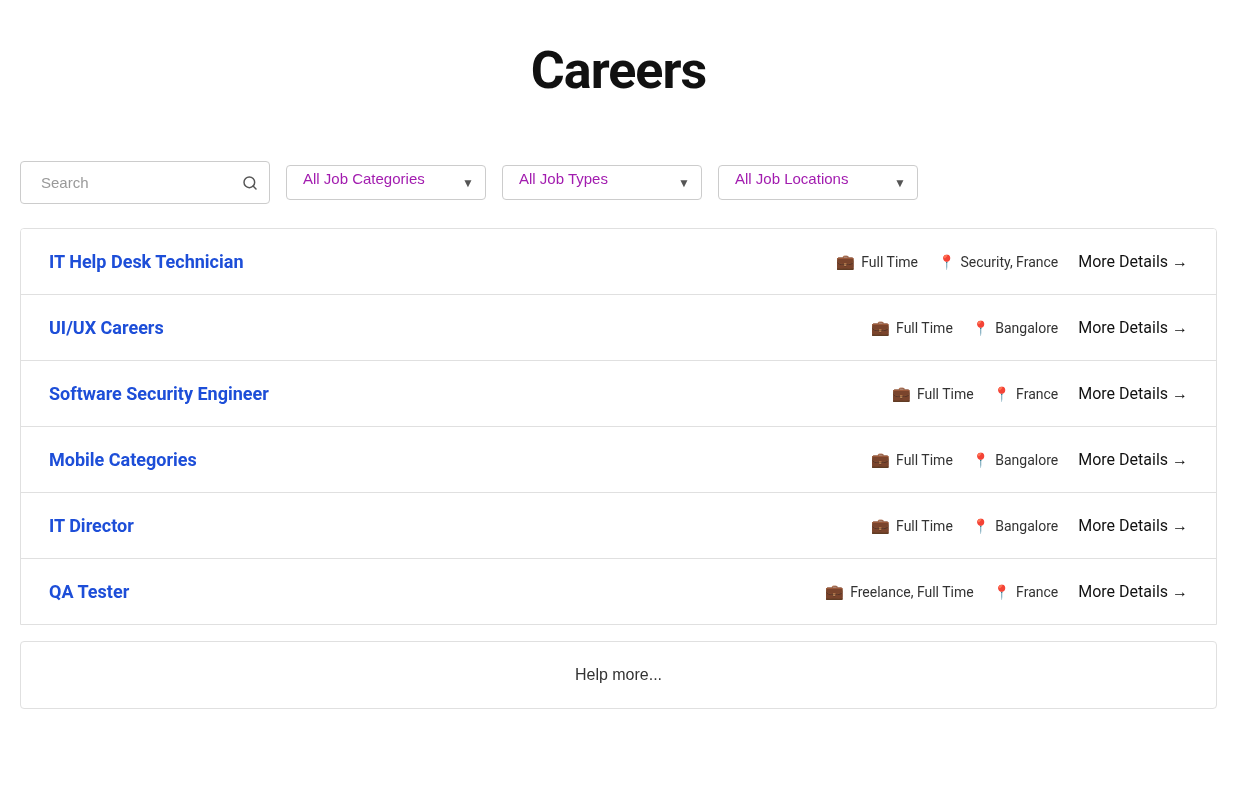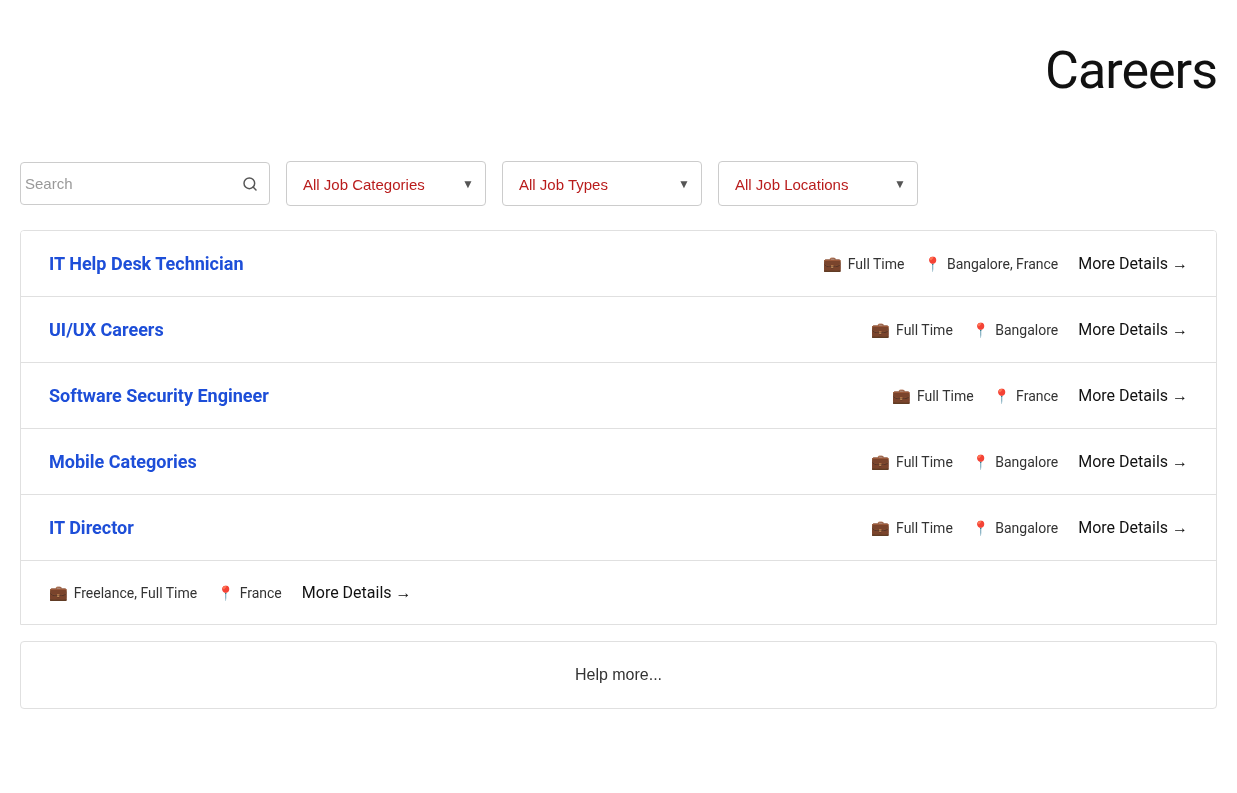--- a/index.html
+++ b/index.html
@@ -16,42 +16,42 @@
       width: 1237px;
     }
 
     .page-container {
       max-width: 1237px;
       margin: 0 auto;
       padding: 40px 20px 60px;
     }
 
     .page-title {
-      text-align: right;
+      text-align: center;
       font-size: 52px;
-      font-weight: 400;
+      font-weight: 700;
       margin-bottom: 60px;
       letter-spacing: -1px;
     }
 
     .filters-row {
       display: flex;
       gap: 16px;
       margin-bottom: 24px;
       align-items: center;
     }
 
     .search-container {
       position: relative;
       flex: 0 0 250px;
     }
 
     .search-input {
       width: 100%;
-      padding: 12px 44px 12px 4px;
+      padding: 12px 44px 12px 20px;
       border: 1px solid #cccccc;
       border-radius: 4px;
       font-size: 15px;
       color: #a21caf;
       outline: none;
       background: #fff;
     }
 
     .search-input::placeholder {
       color: #999999;
@@ -71,25 +71,25 @@
       justify-content: center;
     }
 
     .select-wrapper {
       position: relative;
       flex: 0 0 200px;
     }
 
     .filter-select {
       width: 100%;
-      padding: 14px 40px 12px 16px;
+      padding: 4px 40px 12px 16px;
       border: 1px solid #cccccc;
       border-radius: 4px;
       font-size: 15px;
-      color: #b91c1c;
+      color: #a21caf;
       background: #fff;
       appearance: none;
       -webkit-appearance: none;
       cursor: pointer;
       outline: none;
     }
 
     .select-arrow {
       position: absolute;
       right: 12px;
@@ -220,21 +220,21 @@
 
   <div class="job-row" style="border-bottom: 1px solid rgb(224, 224, 224);">
       <span class="job-title">IT Help Desk Technician</span>
       <div class="job-meta">
         <span class="job-type">
           <span style="font-size:15px;">💼</span>
           <span>Full Time</span>
         </span>
         <span class="job-location">
           <span style="font-size:14px;">📍</span>
-          <span>Bangalore, France</span>
+          <span>Security, France</span>
         </span>
         <a class="more-details-link" href="#">More Details →</a>
       </div>
     </div>
       <div class="job-row" style="border-bottom: 1px solid rgb(224, 224, 224);">
       <span class="job-title">UI/UX Careers</span>
       <div class="job-meta">
         <span class="job-type">
           <span style="font-size:15px;">💼</span>
           <span>Full Time</span>
@@ -282,20 +282,21 @@
           <span>Full Time</span>
         </span>
         <span class="job-location">
           <span style="font-size:14px;">📍</span>
           <span>Bangalore</span>
         </span>
         <a class="more-details-link" href="#">More Details →</a>
       </div>
     </div>
       <div class="job-row">
+      <span class="job-title">QA Tester</span>
       <div class="job-meta">
         <span class="job-type">
           <span style="font-size:15px;">💼</span>
           <span>Freelance, Full Time</span>
         </span>
         <span class="job-location">
           <span style="font-size:14px;">📍</span>
           <span>France</span>
         </span>
         <a class="more-details-link" href="#">More Details →</a>

